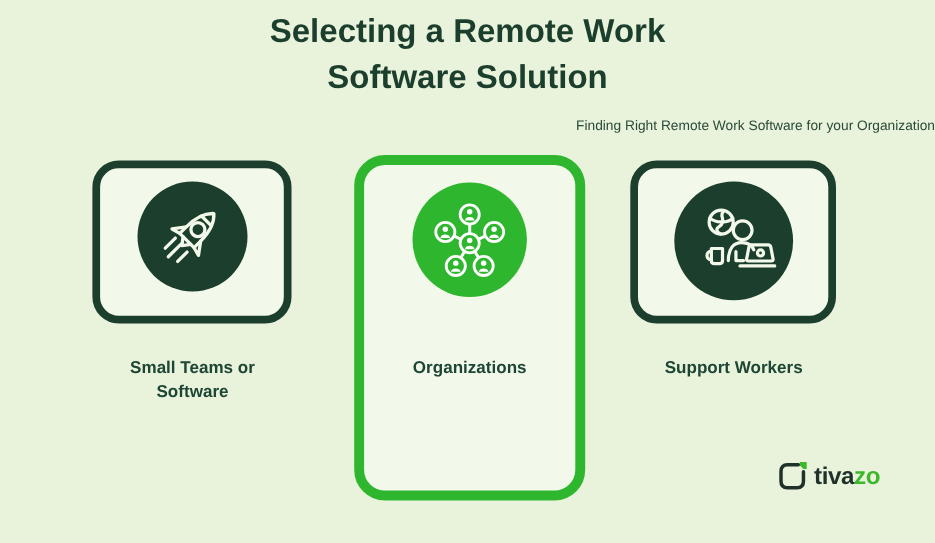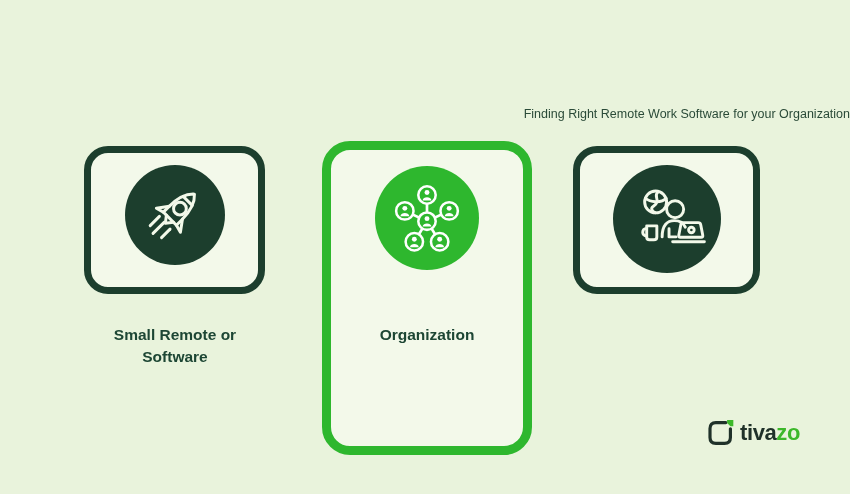--- a/index.html
+++ b/index.html
@@ -70,20 +70,22 @@
   }
   .logo-text .dark{color:var(--logo-text-dark);}
   .logo-text .accent{color:var(--logo-text-accent);}
 </style>
 </head>
 <body>
 
 <div class="canvas">
 
   <h1 class="title">
+    <span>Selecting a Remote Work</span>
+    <span>Software Solution</span>
   </h1>
   <p class="subtitle">Finding Right Remote Work Software for your Organization</p>
 
   <div class="card normal card-1">
     <div class="icon-circle dark">
       <svg viewBox="0 0 96 96" width="68" height="68">
         <g fill="none" stroke="var(--icon-stroke)" stroke-width="4.2" stroke-linecap="round" stroke-linejoin="round">
           <g transform="rotate(45 50 44)">
             <path d="M50,8 C59,16 63,30 63,46 L63,57 L37,57 L37,46 C37,30 41,16 50,8 Z"></path>
             <path d="M41,21.5 L59,21.5"></path>
@@ -160,27 +162,28 @@
           <circle cx="78" cy="61.5" r="3.4"></circle>
           <path d="M55,76 L94,76"></path>
           <path d="M23,56.5 L35.5,56.5 L35.5,70 Q35.5,73.5 32,73.5 L26.5,73.5 Q23,73.5 23,70 Z"></path>
           <path d="M23,59.5 C16.5,59.5 16.5,69 23,69"></path>
         </g>
       </svg>
     </div>
   </div>
 
   <div class="card-label label-1">
-    <span>Small Remote or</span>
+    <span>Small Teams or</span>
     <span>Software</span>
   </div>
   <div class="card-label label-2">
-    <span>Organization</span>
+    <span>Organizations</span>
   </div>
   <div class="card-label label-3">
+    <span>Support Workers</span>
   </div>
 
   <div class="logo">
     <svg viewBox="0 0 36 36" width="30" height="30">
       <path d="M25,5.5 H13 Q6,5.5 6,12.5 V23.5 Q6,30.5 13,30.5 H23.5 Q30.5,30.5 30.5,23.5 V13" fill="none" stroke="var(--logo-text-dark)" stroke-width="3.8" stroke-linecap="round"></path>
       <path d="M26.5,2.5 H34 V10 H30.5 L26.5,6 Z" fill="var(--logo-text-accent)"></path>
     </svg>
     <div class="logo-text">
       <span class="dark">tiva</span><span class="accent">zo</span>
     </div>

